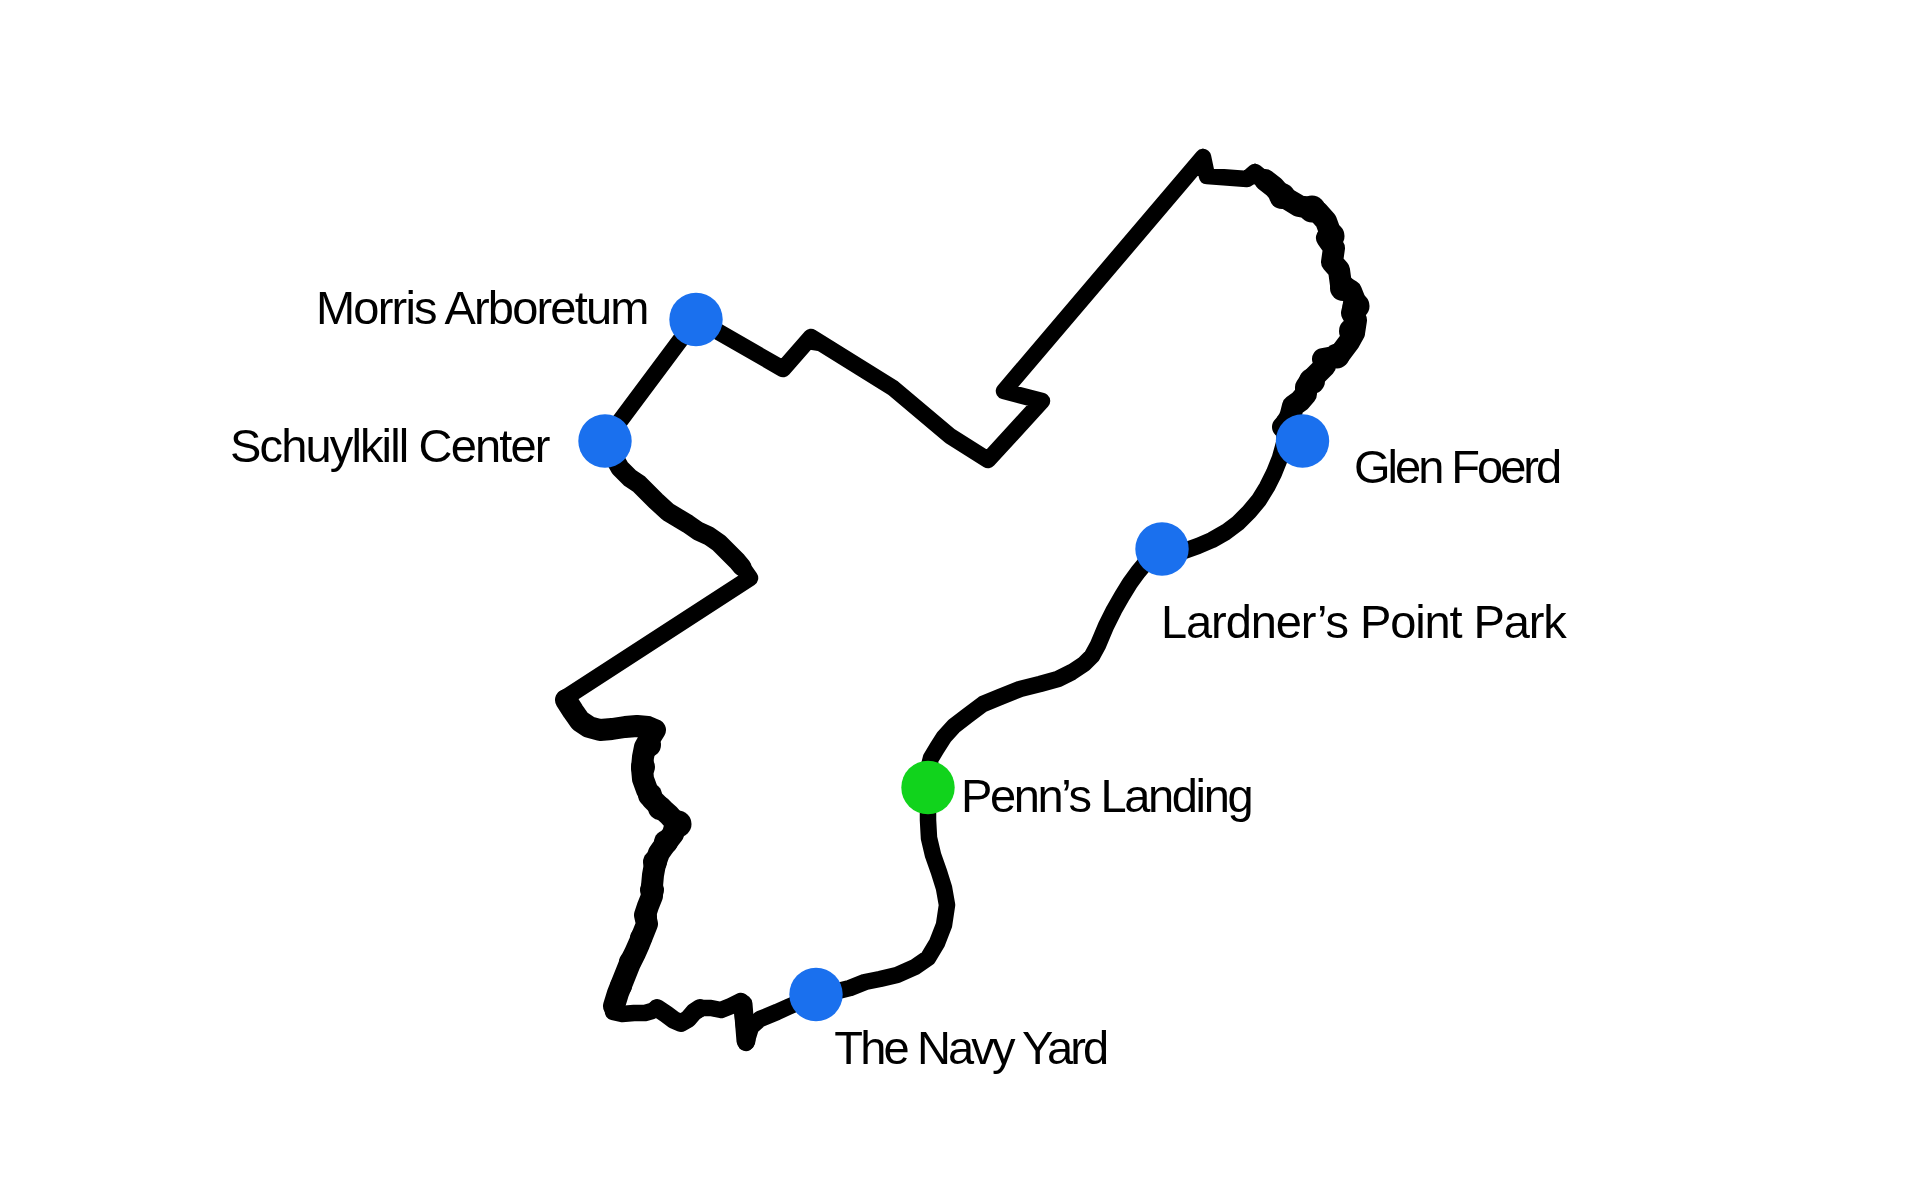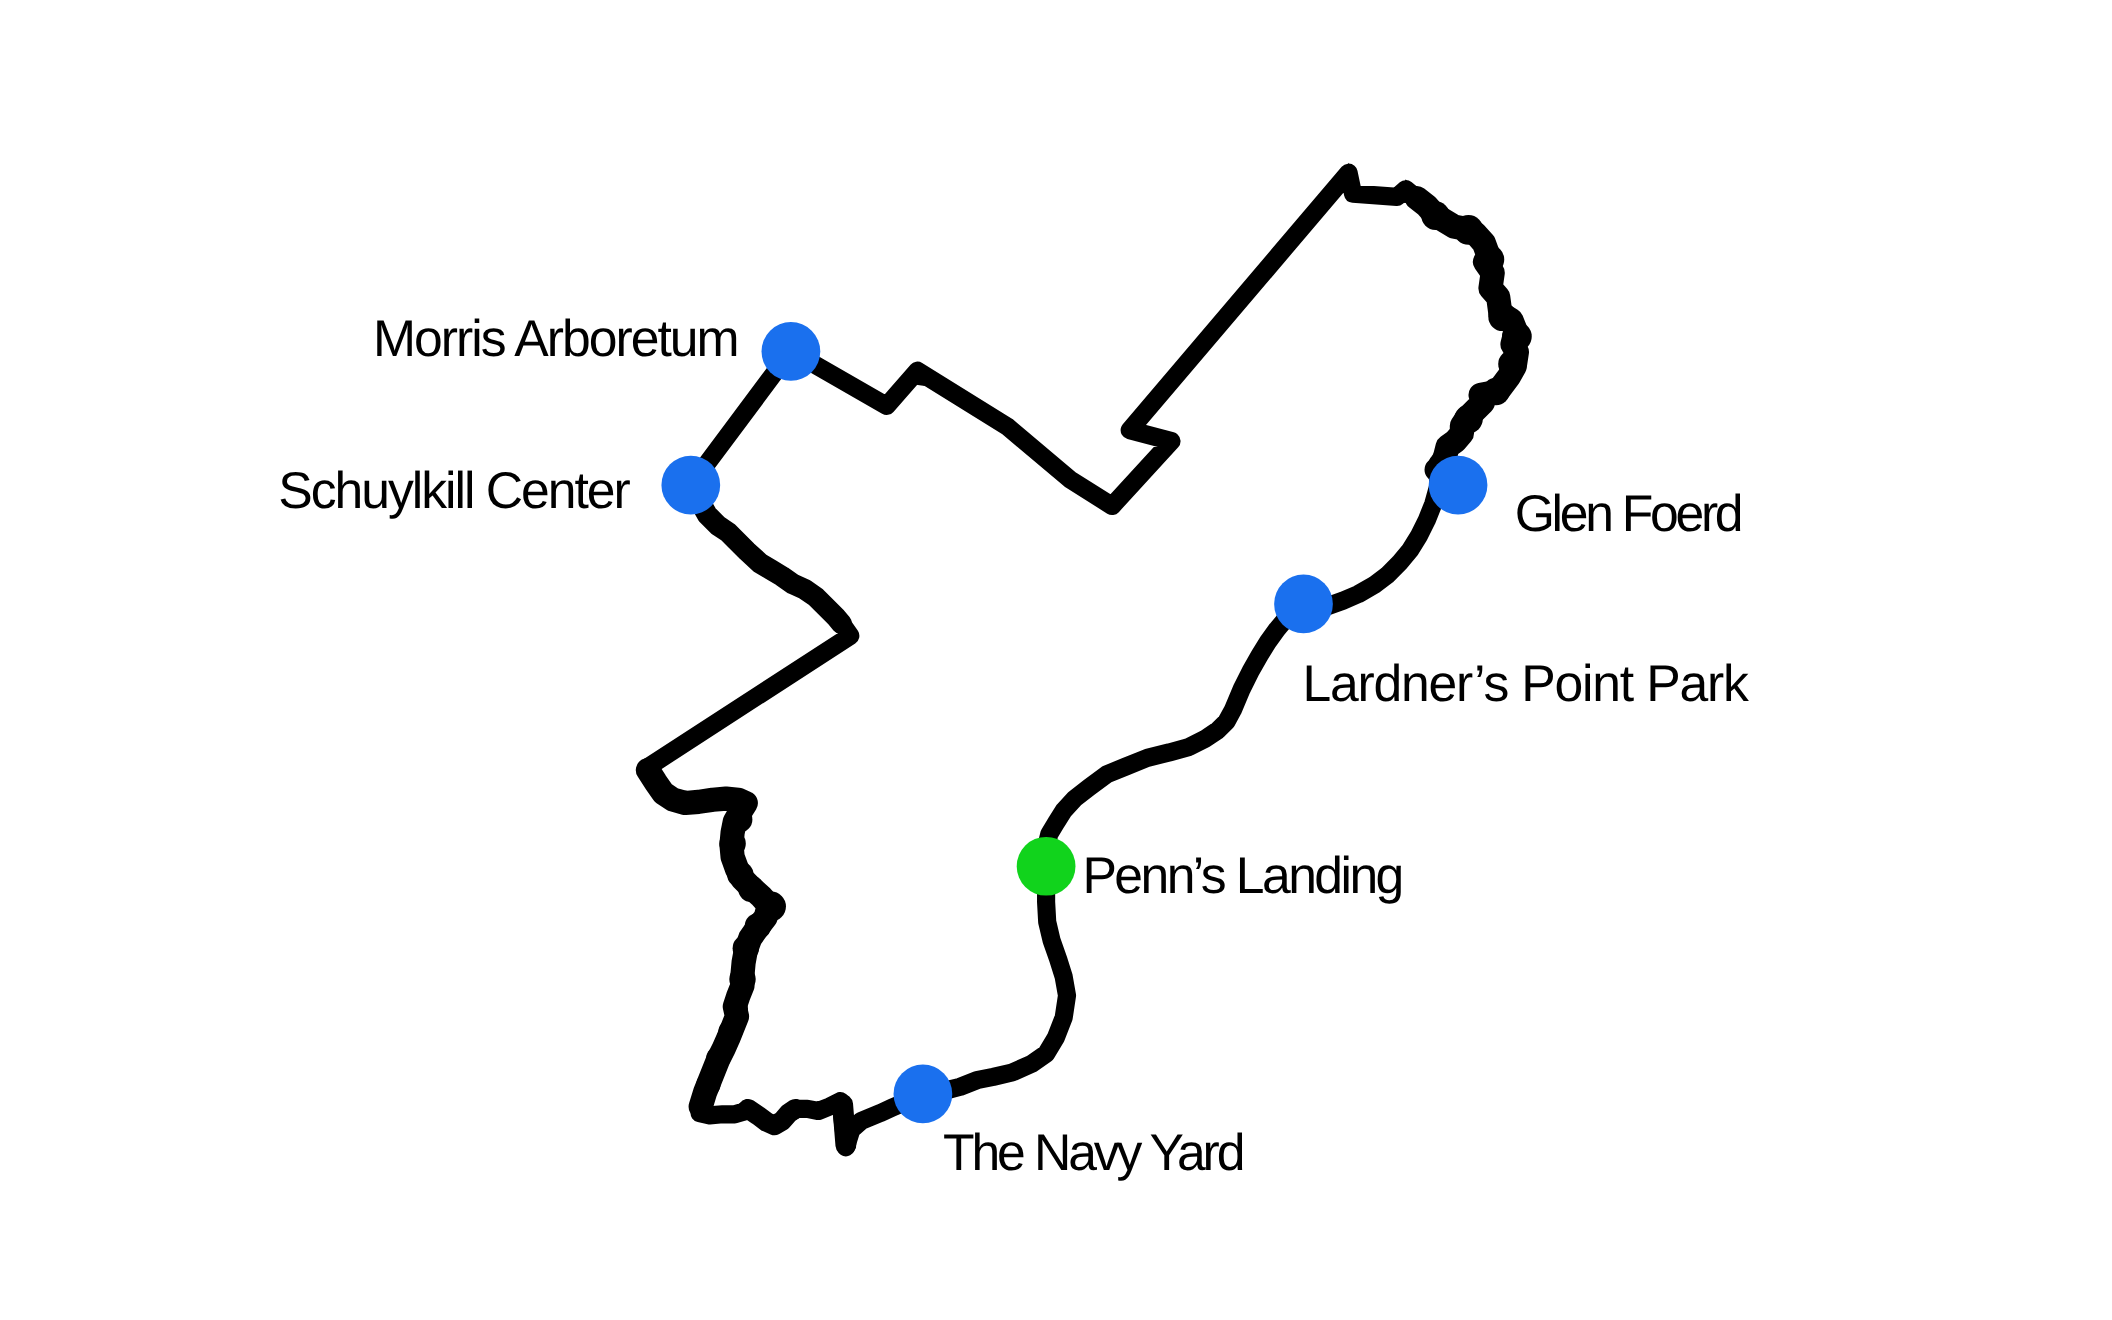--- a/index.html
+++ b/index.html
@@ -1,16 +1,16 @@
 <!DOCTYPE html>
 <html><head>
 <meta charset="utf-8">
 <style>
   html,body{margin:0;padding:0;background:#ffffff;}
-  .wrap{width:1620px;height:1200px;position:relative;overflow:hidden;background:#ffffff;padding-left:23px;}
+  .wrap{width:1620px;height:1200px;position:relative;overflow:hidden;background:#ffffff;}
   text{font-family:"Liberation Sans",sans-serif;fill:#000000;}
 </style>
 </head>
 <body>
 <div class="wrap">
 <svg width="1920" height="1200" viewBox="0 0 1920 1200">
 
   <rect x="0" y="0" width="1920" height="1200" fill="#ffffff"></rect>
 
   <path id="boundary" fill="none" stroke="#000000" stroke-width="16.5" stroke-linejoin="round" stroke-linecap="round" d="

